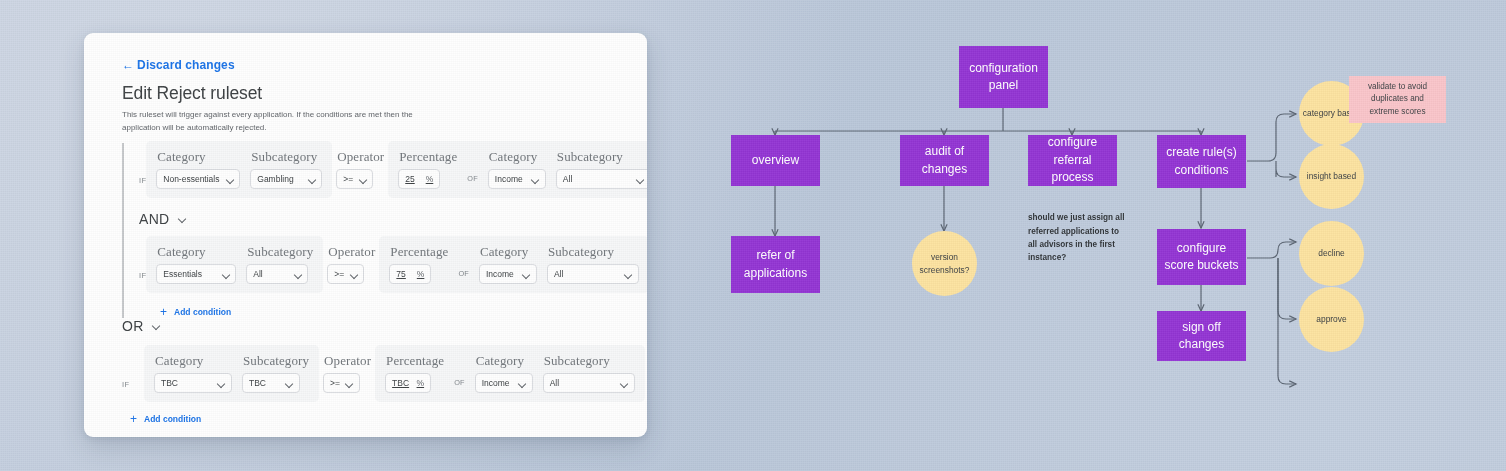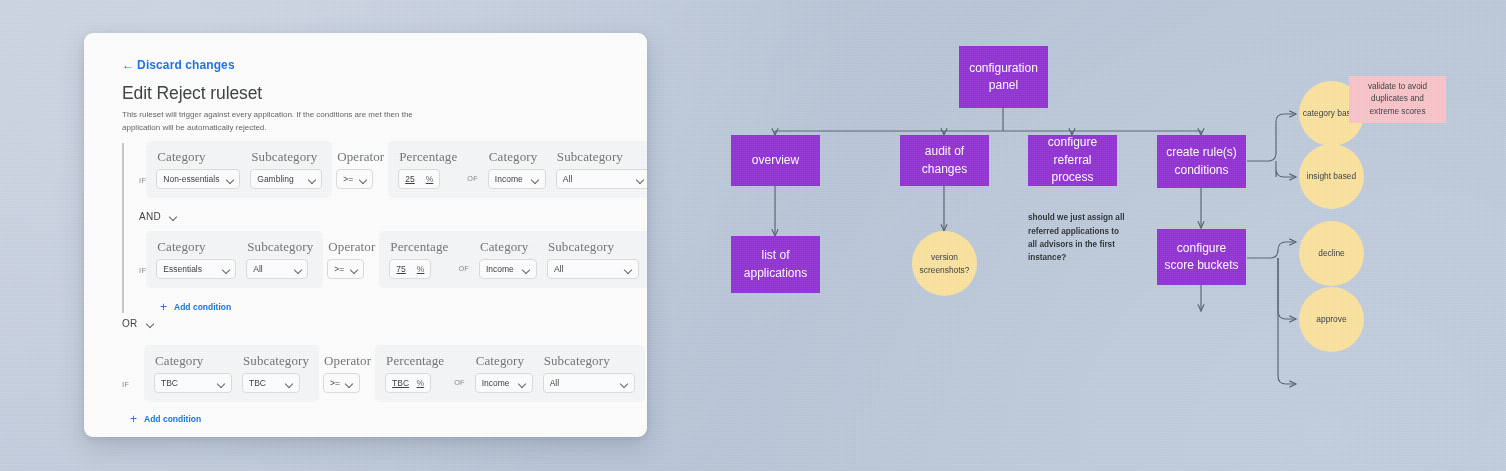--- a/index.html
+++ b/index.html
@@ -95,21 +95,21 @@
     width: 5px; height: 5px;
     border-right: 1.15px solid #5f6368; border-bottom: 1.15px solid #5f6368;
     transform: rotate(45deg);
   }
   .pct-ctl { justify-content: space-between; text-decoration: underline; }
   .pct-ctl .pctsym { color: #5f6368; font-size: 8.5px; }
   .of-label { font-size: 7.3px; color: #80868b; padding-bottom: 6px; letter-spacing:.2px; }
 
   .joiner {
     display: flex; align-items: center; gap: 9px;
-    font-size: 10px; color: #3c4043; letter-spacing: .3px;
+    font-size: 14px; color: #3c4043; letter-spacing: .3px;
   }
   .joiner .chev { width: 8px; height: 8px; }
   .joiner .chev::before { border-color:#5f6368; }
 
   .add-cond {
     display: flex; align-items: center; gap: 7px;
     font-size: 8.5px; font-weight: bold; color: #1a73e8; cursor: pointer;
   }
   .plus { font-size: 12px; font-weight: normal; line-height: 1; color:#1a73e8; }
 
@@ -373,39 +373,42 @@
 
   <div class="node" style="left:959px; top:46px; width:89px; height:62px">
     <span>configuration panel</span>
   </div>
 
   <div class="node" style="left:731px; top:135px; width:89px; height:51px">
     <span>overview</span>
   </div>
 
   <div class="node" style="left:731px; top:236px; width:89px; height:57px">
-    <span>list of applications</span>
+    <span>refer of applications</span>
   </div>
 
   <div class="node" style="left:900px; top:135px; width:89px; height:51px">
     <span>audit of changes</span>
   </div>
 
   <div class="node" style="left:1028px; top:135px; width:89px; height:51px">
     <span>configure referral process</span>
   </div>
 
   <div class="node" style="left:1157px; top:135px; width:89px; height:53px">
     <span>create rule(s) conditions</span>
   </div>
 
   <div class="node" style="left:1157px; top:229px; width:89px; height:56px">
     <span>configure score buckets</span>
   </div>
 
+  <div class="node" style="left:1157px; top:311px; width:89px; height:50px">
+    <span>sign off changes</span>
+  </div>
 
   <div class="circle" style="left:912px; top:231px; width:65px; height:65px">
     <span>version screenshots?</span>
   </div>
 
   <div class="circle" style="left:1299px; top:81px; width:65px; height:65px">
     <span>category based</span>
   </div>
 
   <div class="circle" style="left:1299px; top:144px; width:65px; height:65px">

